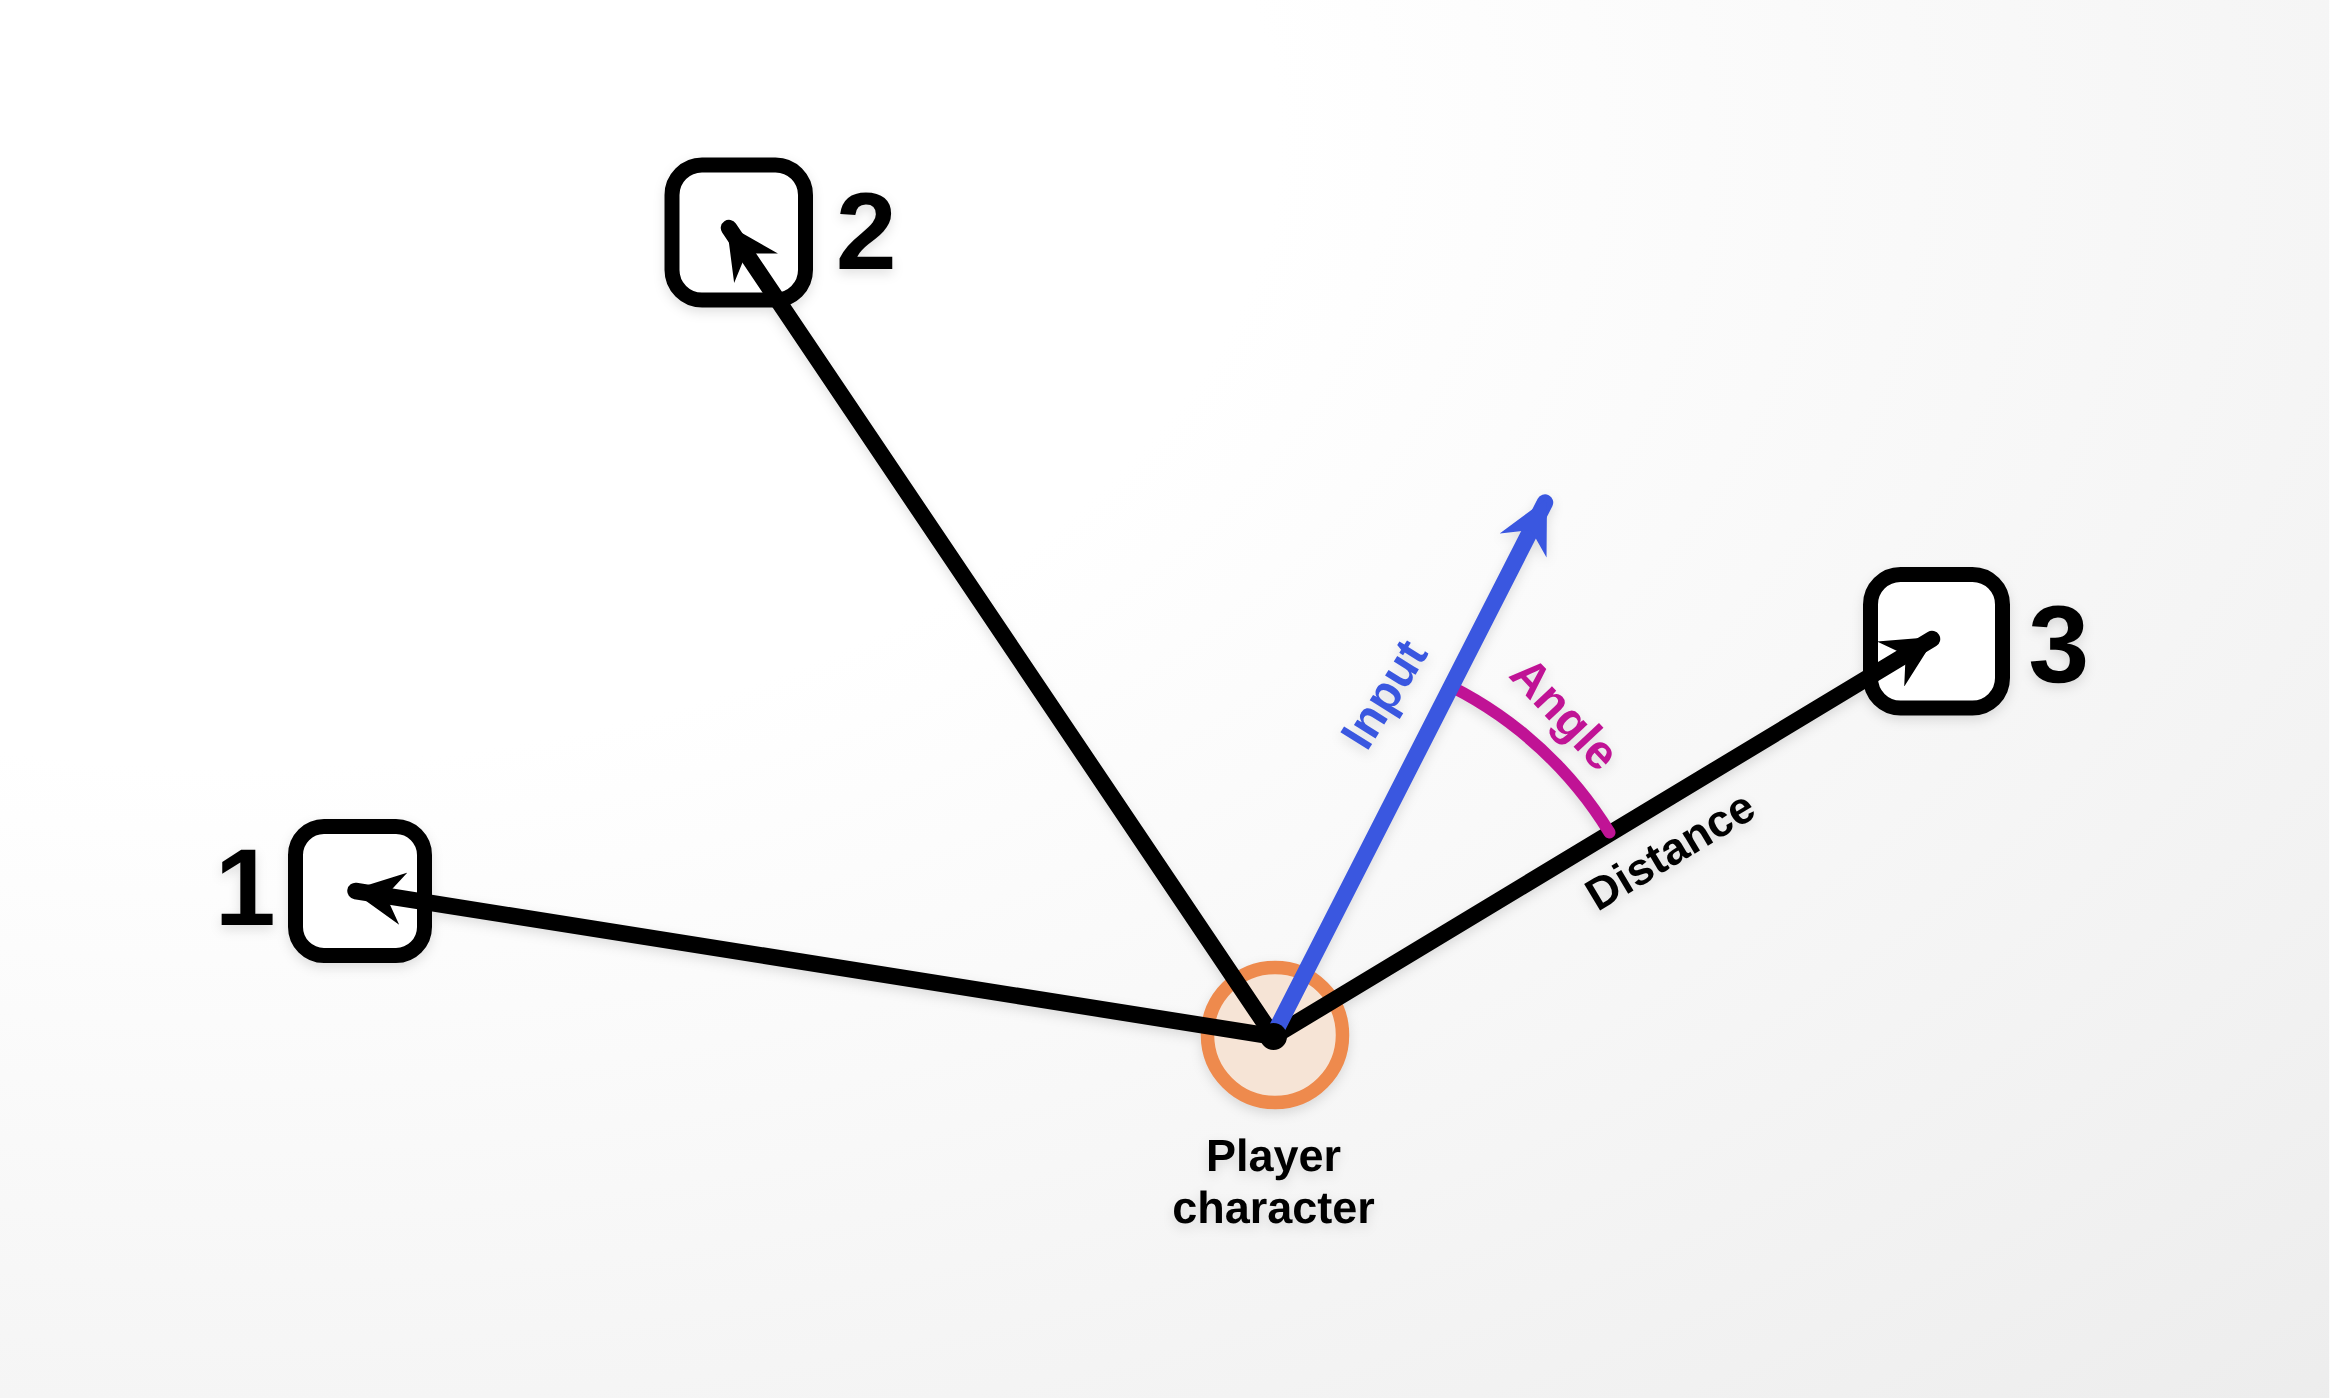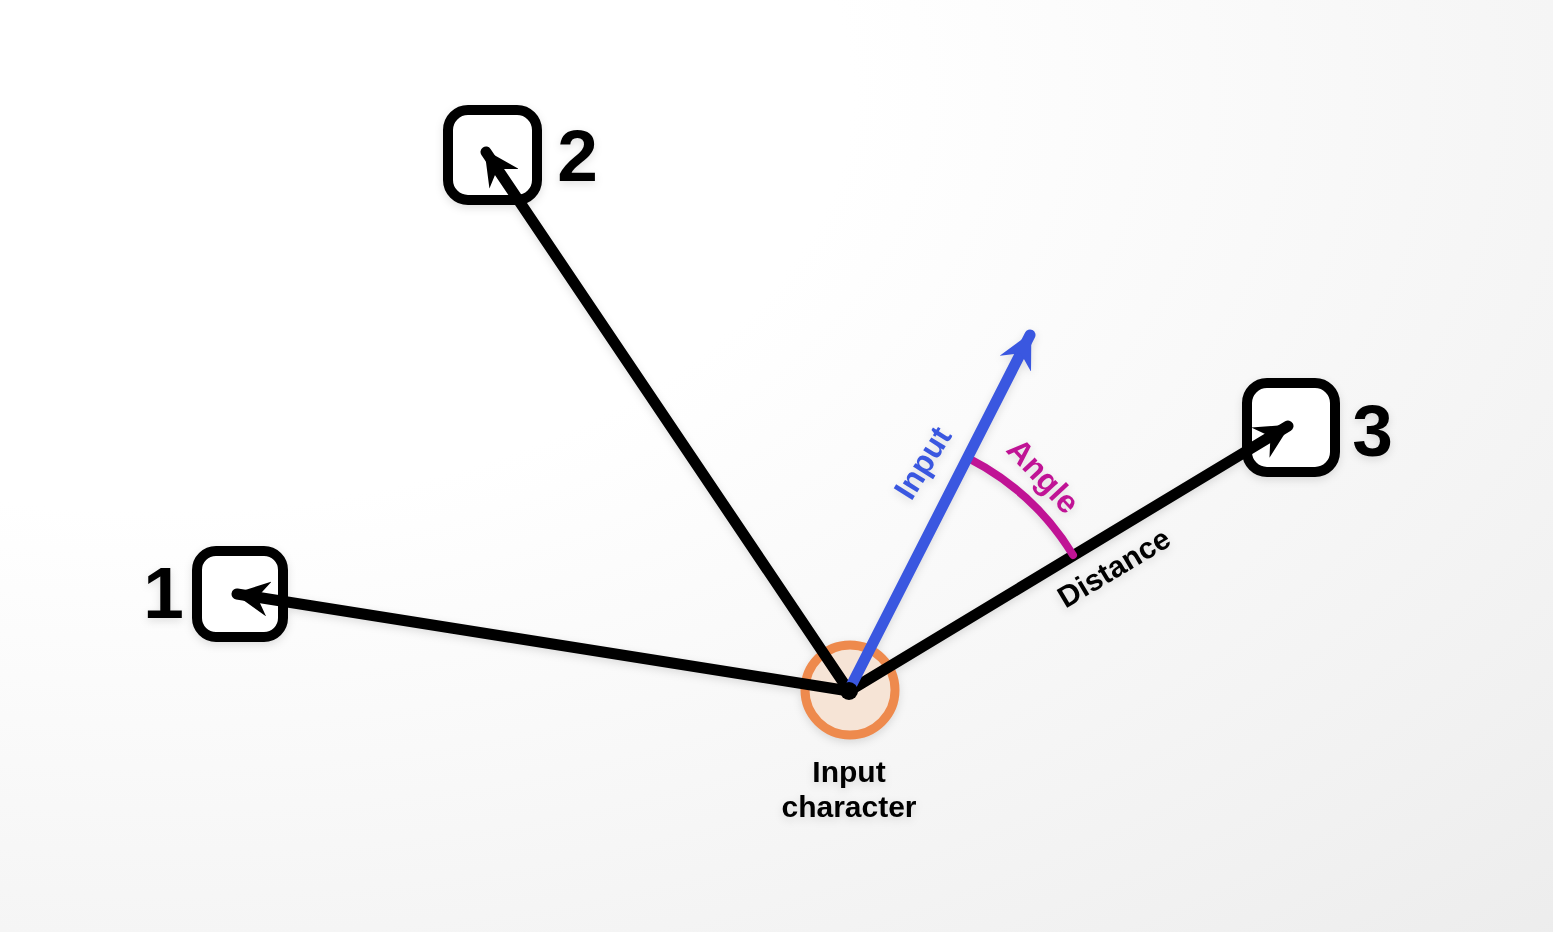--- a/index.html
+++ b/index.html
@@ -92,20 +92,20 @@
 
       <line x1="850" y1="688" x2="1030" y2="335" stroke-width="11" stroke-linecap="round" marker-end="url(#ah-blue)" stroke="#3A57E0"></line>
 
       <circle cx="849" cy="691" r="9" fill="#000000"></circle>
     </svg>
 
     <div class="label num" style="left:163px; top:592px;">1</div>
     <div class="label num" style="left:577px; top:155px;">2</div>
     <div class="label num" style="left:1372px; top:430px;">3</div>
 
-    <div class="label player-label" style="left:849px; top:789px;">Input character</div>
+    <div class="label player-label" style="left:849px; top:789px;">Player character</div>
 
     <div class="label input-label" style="left:923px; top:463px;">Input</div>
     <div class="label angle-label" style="left:1043px; top:476px;">Angle</div>
     <div class="label distance-label" style="left:1114px; top:568px;">Distance</div>
 
   </div>
 </div>
 
 </body></html>

